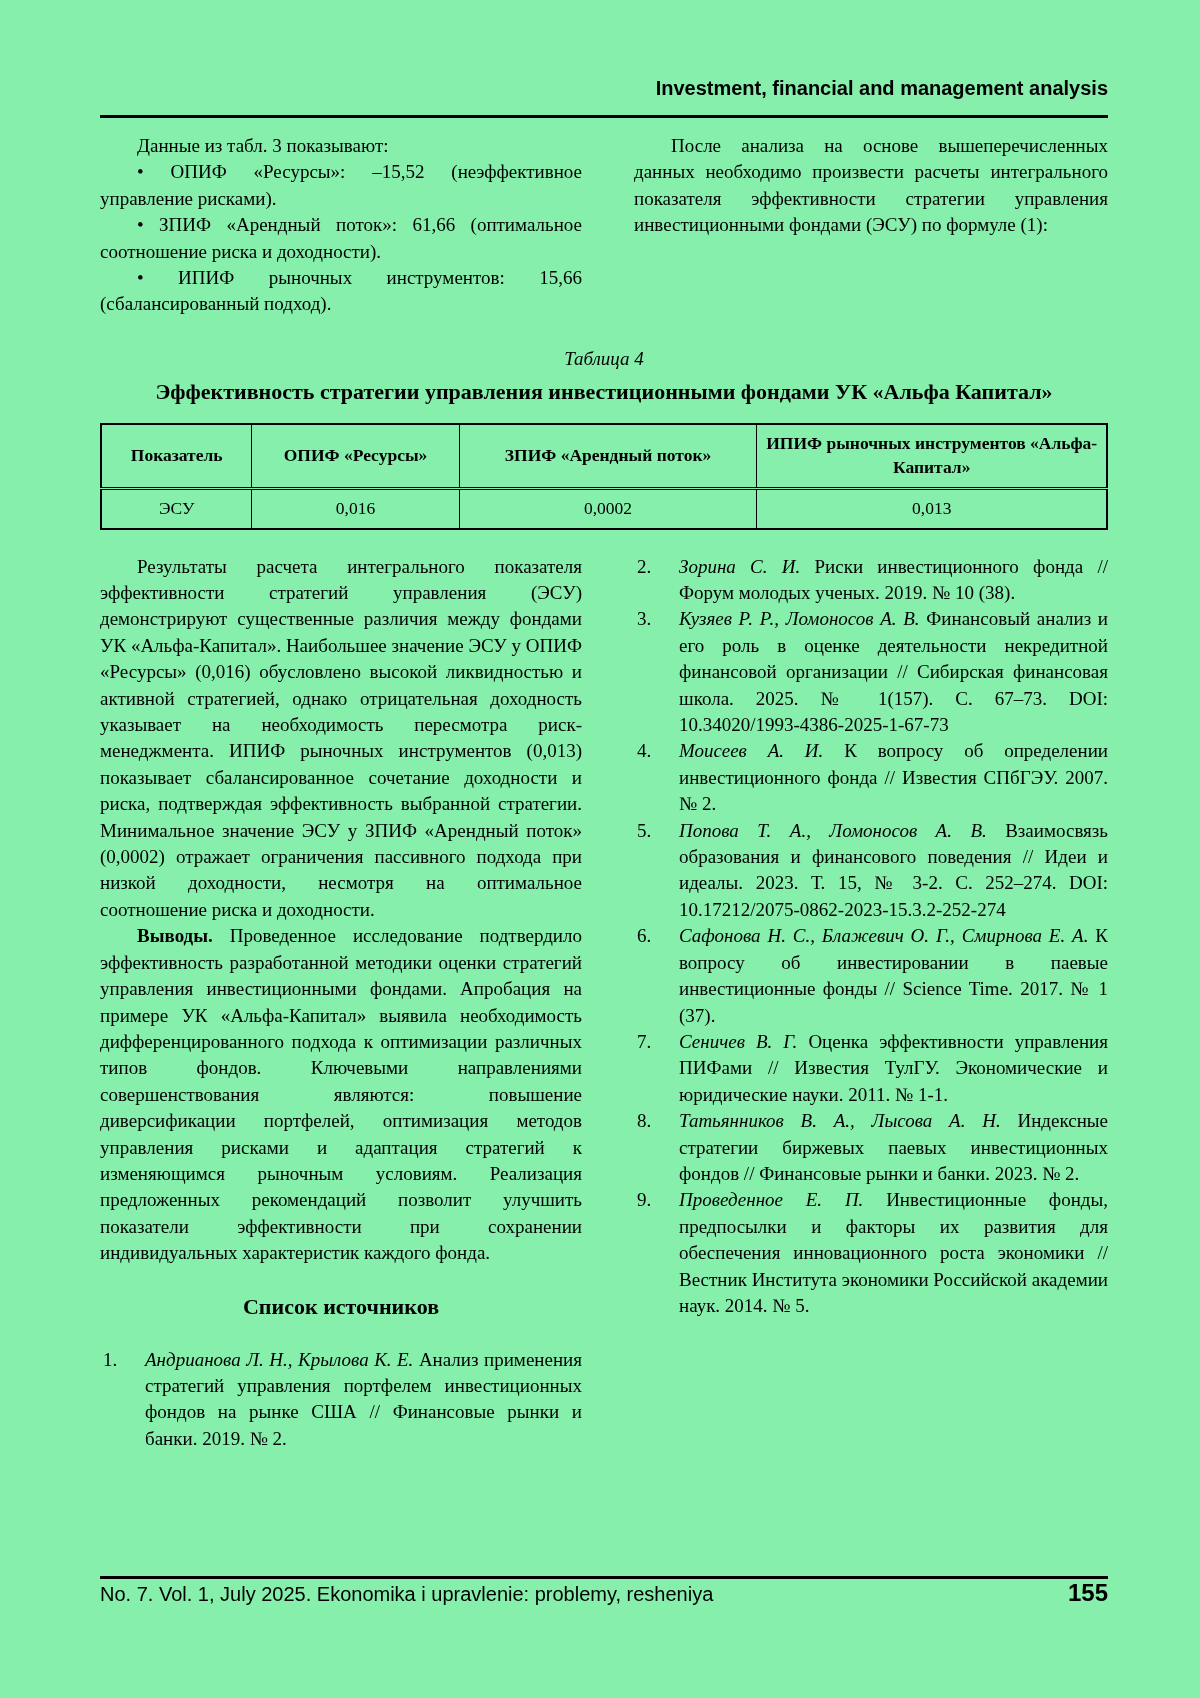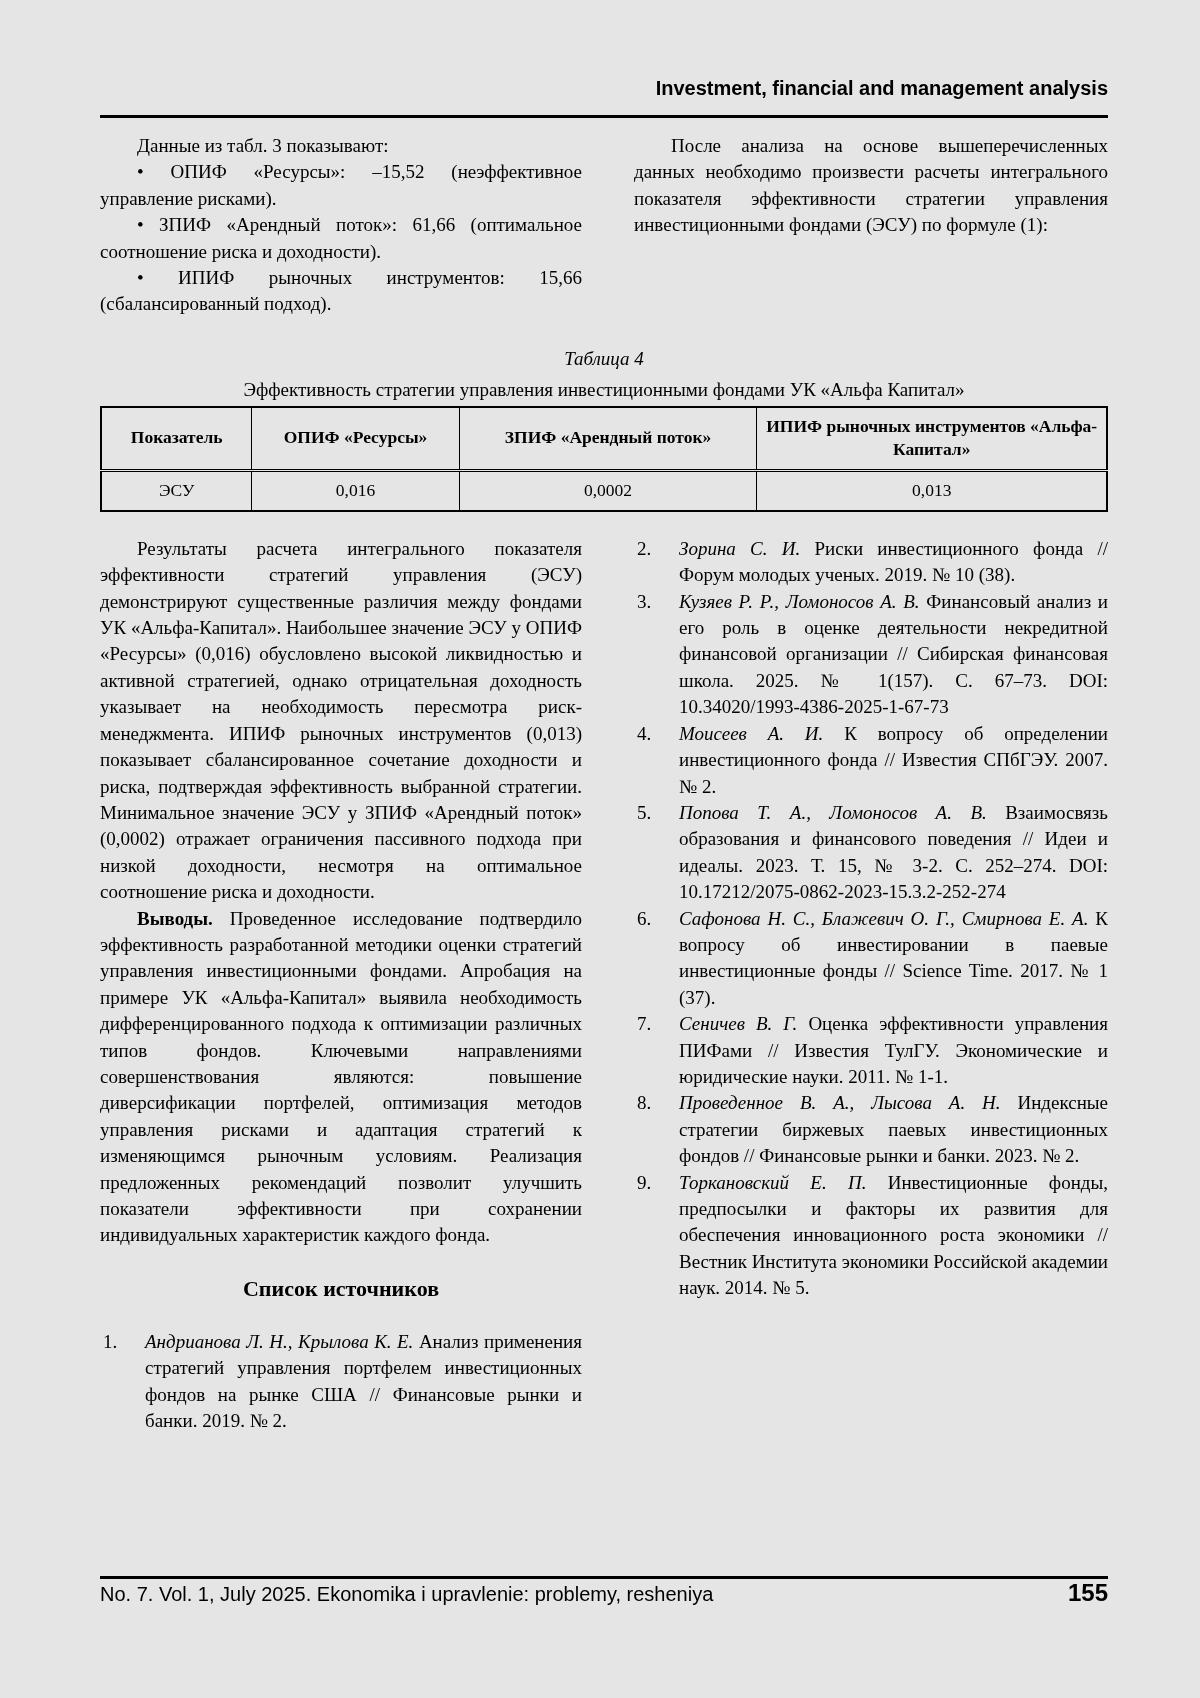--- a/index.html
+++ b/index.html
@@ -1,19 +1,19 @@
 <!DOCTYPE html>
 <html lang="ru"><head>
 <meta charset="utf-8">
 <style>
   html,body { margin:0; padding:0; background:#ffffff; }
   .page {
     position:relative;
     width:1200px; height:1698px;
-    background:#e5e5e5;
+    background:#86efac;
     color:#000;
     font-family:"Liberation Serif", serif;
     box-sizing:border-box;
     padding:76px 92px 0 100px;
     overflow:hidden;
     hyphens:auto;
     -webkit-hyphens:auto;
   }
   
   .running-head {
@@ -40,24 +40,24 @@
   .lead-bold { font-weight:bold; }
   
   .table-section { margin-top:30px; }
   .table-caption {
     font-style:italic;
     font-size:19px;
     text-align:center;
     margin:0 0 8px 0;
   }
   .table-title {
-    font-weight:normal;
-    font-size:19px;
-    text-align:center;
-    margin:0 0 4px 0;
+    font-weight:bold;
+    font-size:22px;
+    text-align:center;
+    margin:0 0 18px 0;
     line-height:1.25;
   }
   table.effect-table {
     width:100%;
     border-collapse:collapse;
     border:2px solid #000;
   }
   .effect-table th, .effect-table td {
     border:1px solid #000;
     text-align:center;
@@ -190,26 +190,26 @@
         <span class="ref-authors">Сафонова Н. С., Блажевич О. Г., Смирнова Е. А.</span>
         <span>К вопросу об инвестировании в паевые инвестиционные фонды // Science Time. 2017. № 1 (37).</span>
       </div>
       <div class="ref">
         <span class="ref-num">7.</span>
         <span class="ref-authors">Сеничев В. Г.</span>
         <span>Оценка эффективности управления ПИФами // Известия ТулГУ. Экономические и юридические науки. 2011. № 1-1.</span>
       </div>
       <div class="ref">
         <span class="ref-num">8.</span>
-        <span class="ref-authors">Проведенное В. А., Лысова А. Н.</span>
+        <span class="ref-authors">Татьянников В. А., Лысова А. Н.</span>
         <span>Индексные стратегии биржевых паевых инвестиционных фондов // Финансовые рынки и банки. 2023. № 2.</span>
       </div>
       <div class="ref">
         <span class="ref-num">9.</span>
-        <span class="ref-authors">Торкановский Е. П.</span>
+        <span class="ref-authors">Проведенное Е. П.</span>
         <span>Инвестиционные фонды, предпосылки и факторы их развития для обеспечения инновационного роста экономики // Вестник Института экономики Российской академии наук. 2014. № 5.</span>
       </div>
     </div>
   </section>
 
   <footer class="page-footer">
     <div class="footer-rule"></div>
     <div class="footer-row">
       <span>No. 7. Vol. 1, July 2025. Ekonomika i upravlenie: problemy, resheniya</span>
       <span class="footer-page-num">155</span>

